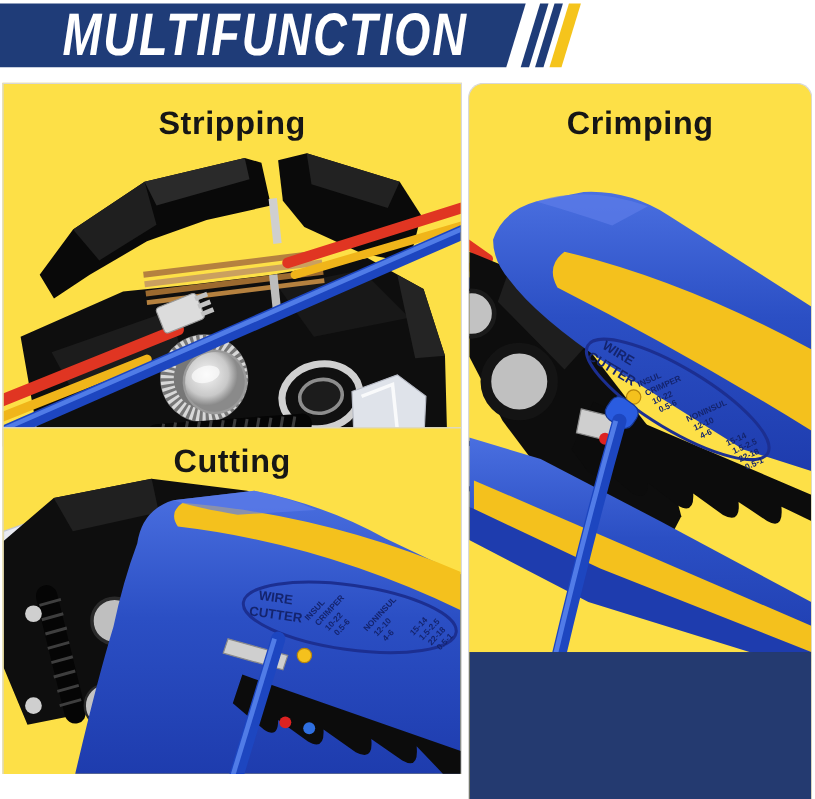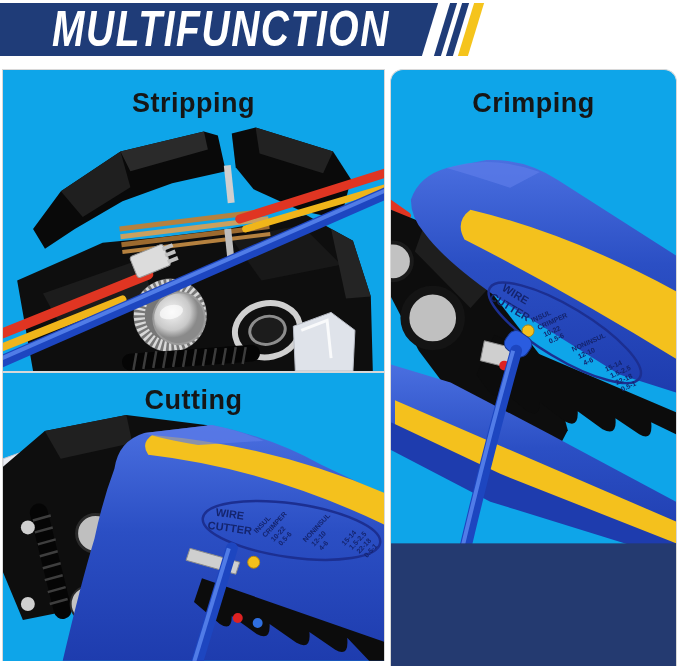--- a/index.html
+++ b/index.html
@@ -14,23 +14,23 @@
   .banner .s1{left:442px;width:7px;transform:skewX(-17deg);}
   .banner .s2{left:454px;width:7px;transform:skewX(-17deg);}
   .banner .s3{left:466px;width:10px;transform:skewX(-17deg);background:var(--accent-yellow);}
   .banner-title{
     position:absolute;left:52px;top:50%;
     transform:translateY(-52%) scaleX(0.78);transform-origin:left center;
     font-weight:bold;font-style:italic;font-size:50px;line-height:1;
     letter-spacing:2px;color:#ffffff;white-space:nowrap;
   }
   
-  .panel{position:absolute;background:#0ea5e9;border:1px solid #d8d8d8;overflow:hidden;box-sizing:border-box;}
+  .panel{position:absolute;background:#fde047;border:1px solid #d8d8d8;overflow:hidden;box-sizing:border-box;}
   #panel-stripping{left:2px;top:69px;width:383px;height:303px;}
-  #panel-cutting{left:2px;top:372px;width:383px;height:289px;border-bottom:none;padding-left:16px;}
+  #panel-cutting{left:2px;top:356px;width:383px;height:289px;border-bottom:none;padding-left:16px;}
   #panel-crimping{left:390px;top:69px;width:287px;height:623px;border-bottom:none;border-radius:13px;}
   .panel-title{
     position:absolute;left:0;right:0;text-align:center;
     font-weight:700;font-size:27px;color:#161616;letter-spacing:.5px;
   }
   #panel-stripping .panel-title{top:18px;}
   #panel-crimping  .panel-title{top:18px;}
   #panel-cutting   .panel-title{top:12px;}
   .photo{position:absolute;left:0;top:0;width:100%;height:100%;}
   .mark{font-weight:bold;fill:#14246e;}

